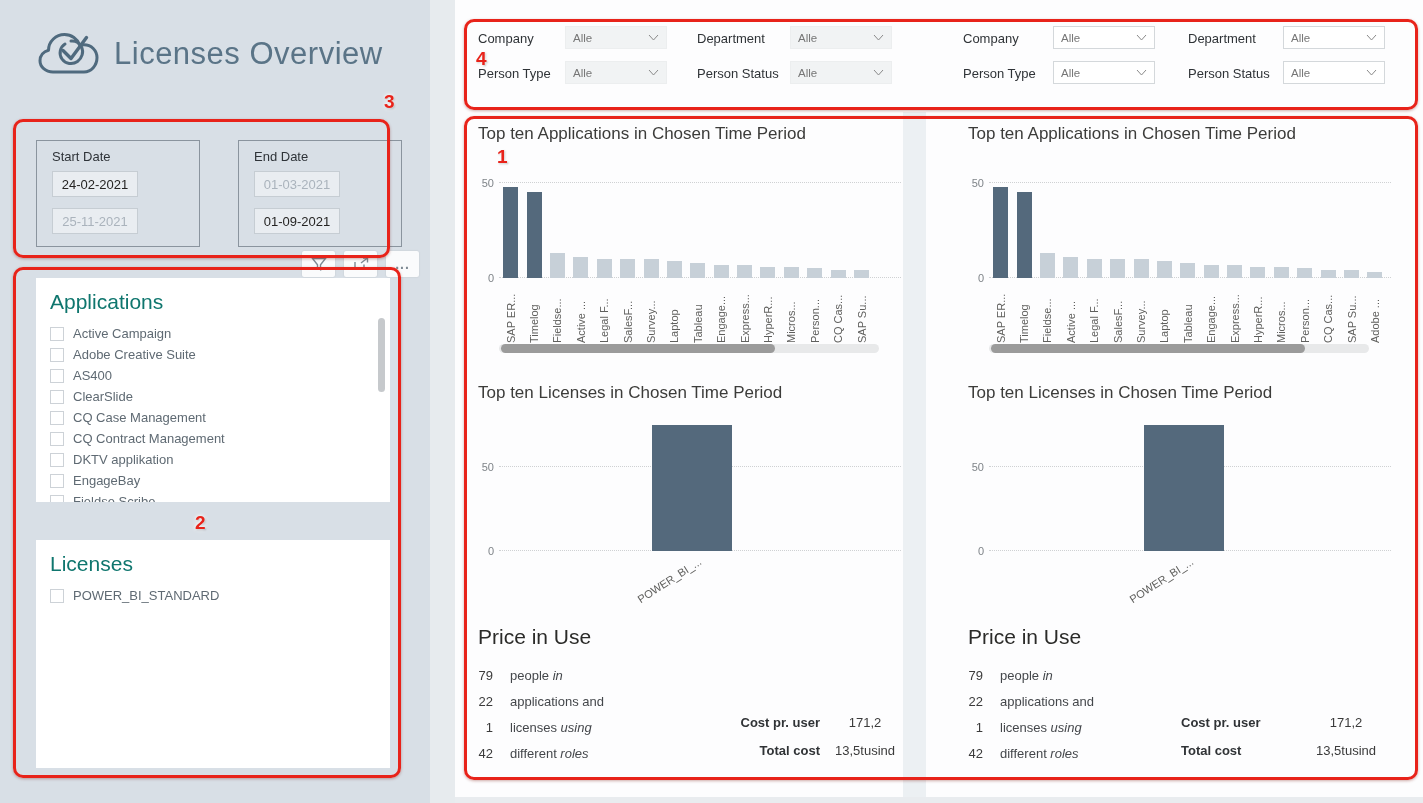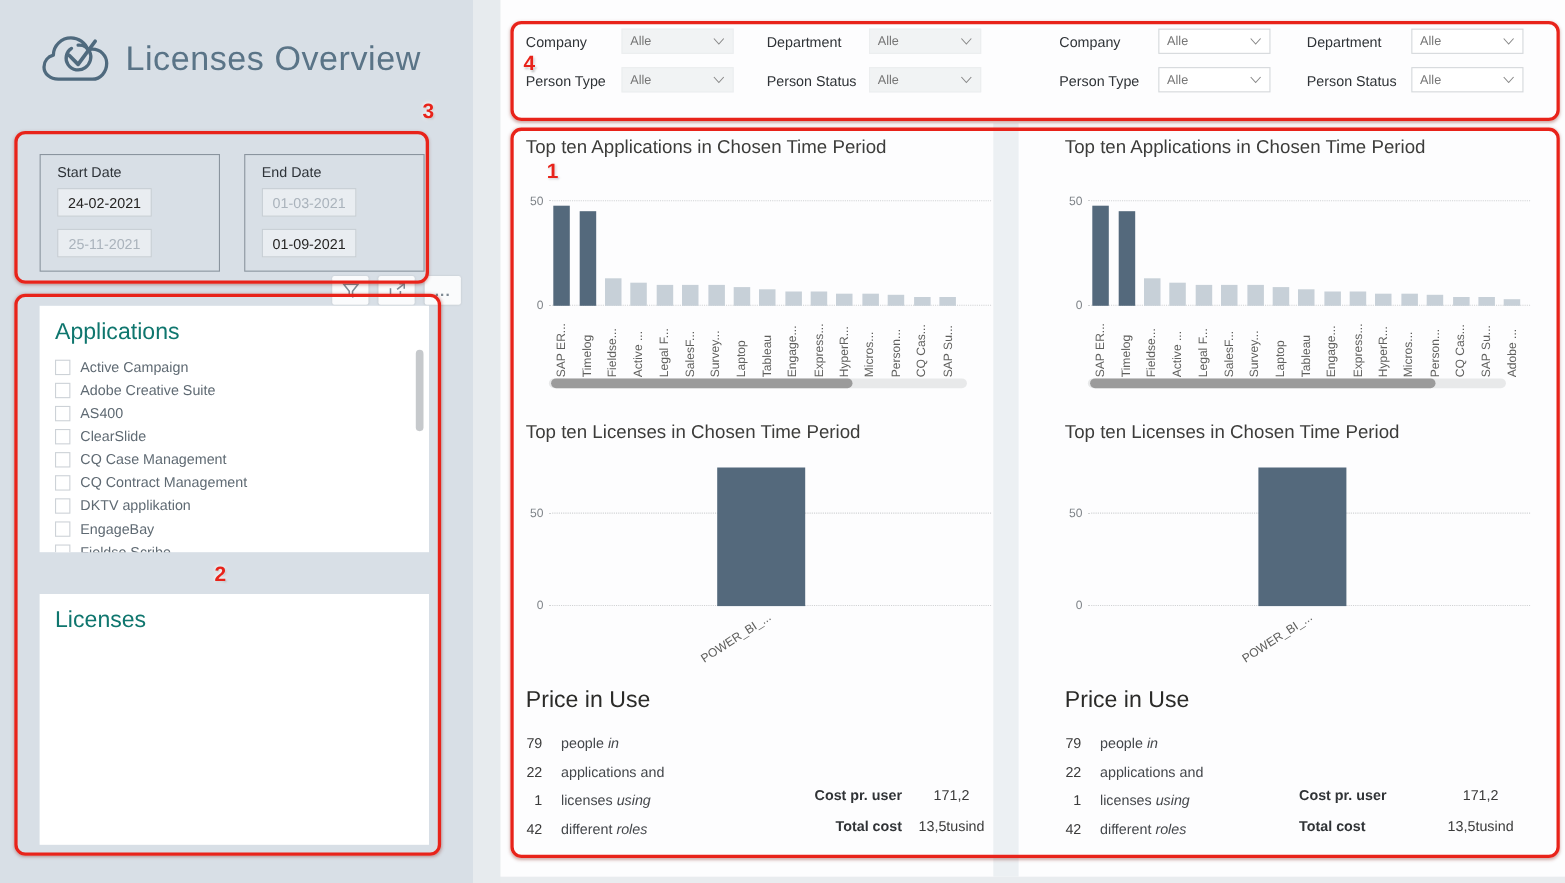--- a/index.html
+++ b/index.html
@@ -104,21 +104,21 @@
       <path d="M27 24.5 L35 32.5 L50.5 11.5" fill="none" stroke="#4f6a7e" stroke-width="3.4" stroke-linecap="round" stroke-linejoin="round"></path>
     </svg>
   </div>
   <div class="app-title">Licenses Overview</div>
 
   <div class="date-group" style="left:36px;">
     <div class="dg-label">Start Date</div>
     <div class="date-field f1 active">24-02-2021</div>
     <div class="date-field f2 muted">25-11-2021</div>
   </div>
-  <div class="date-group" style="left:222px;text-align:right;">
+  <div class="date-group" style="left:238px;text-align:right;">
     <div class="dg-label">End Date</div>
     <div class="date-field f1 muted">01-03-2021</div>
     <div class="date-field f2 active">01-09-2021</div>
   </div>
 
   <div class="vh-toolbar">
     <div class="vh-btn">
       <svg width="16" height="14" viewBox="0 0 16 14">
           <path d="M1.5 1.5 h13 l-5 6.2 v5 l-3 -2.2 v-2.8 z"></path>
         </svg>
@@ -173,20 +173,26 @@
         <div class="chk-row">
           <span class="chk"></span>
           <span class="chk-lab">Fieldse Scribe</span>
         </div>
       </div>
     <div class="v-scroll"></div>
   </div>
 
   <div class="slicer-panel" id="lic-panel">
     <div class="slicer-title">Licenses</div>
+    <div>
+        <div class="chk-row">
+          <span class="chk"></span>
+          <span class="chk-lab">POWER_BI_STANDARD</span>
+        </div>
+      </div>
   </div>
 
   <div class="panel p-left" id="panel-left">
     <div class="flt-label" style="left:13px;top:31px;">Company</div>
     <div class="flt-dd" style="left:100px;top:26px;">
       <span class="dd-val">Alle</span>
       <svg width="11" height="7">
           <path d="M1 1 L5.5 6 L10 1"></path>
         </svg>
     </div>

